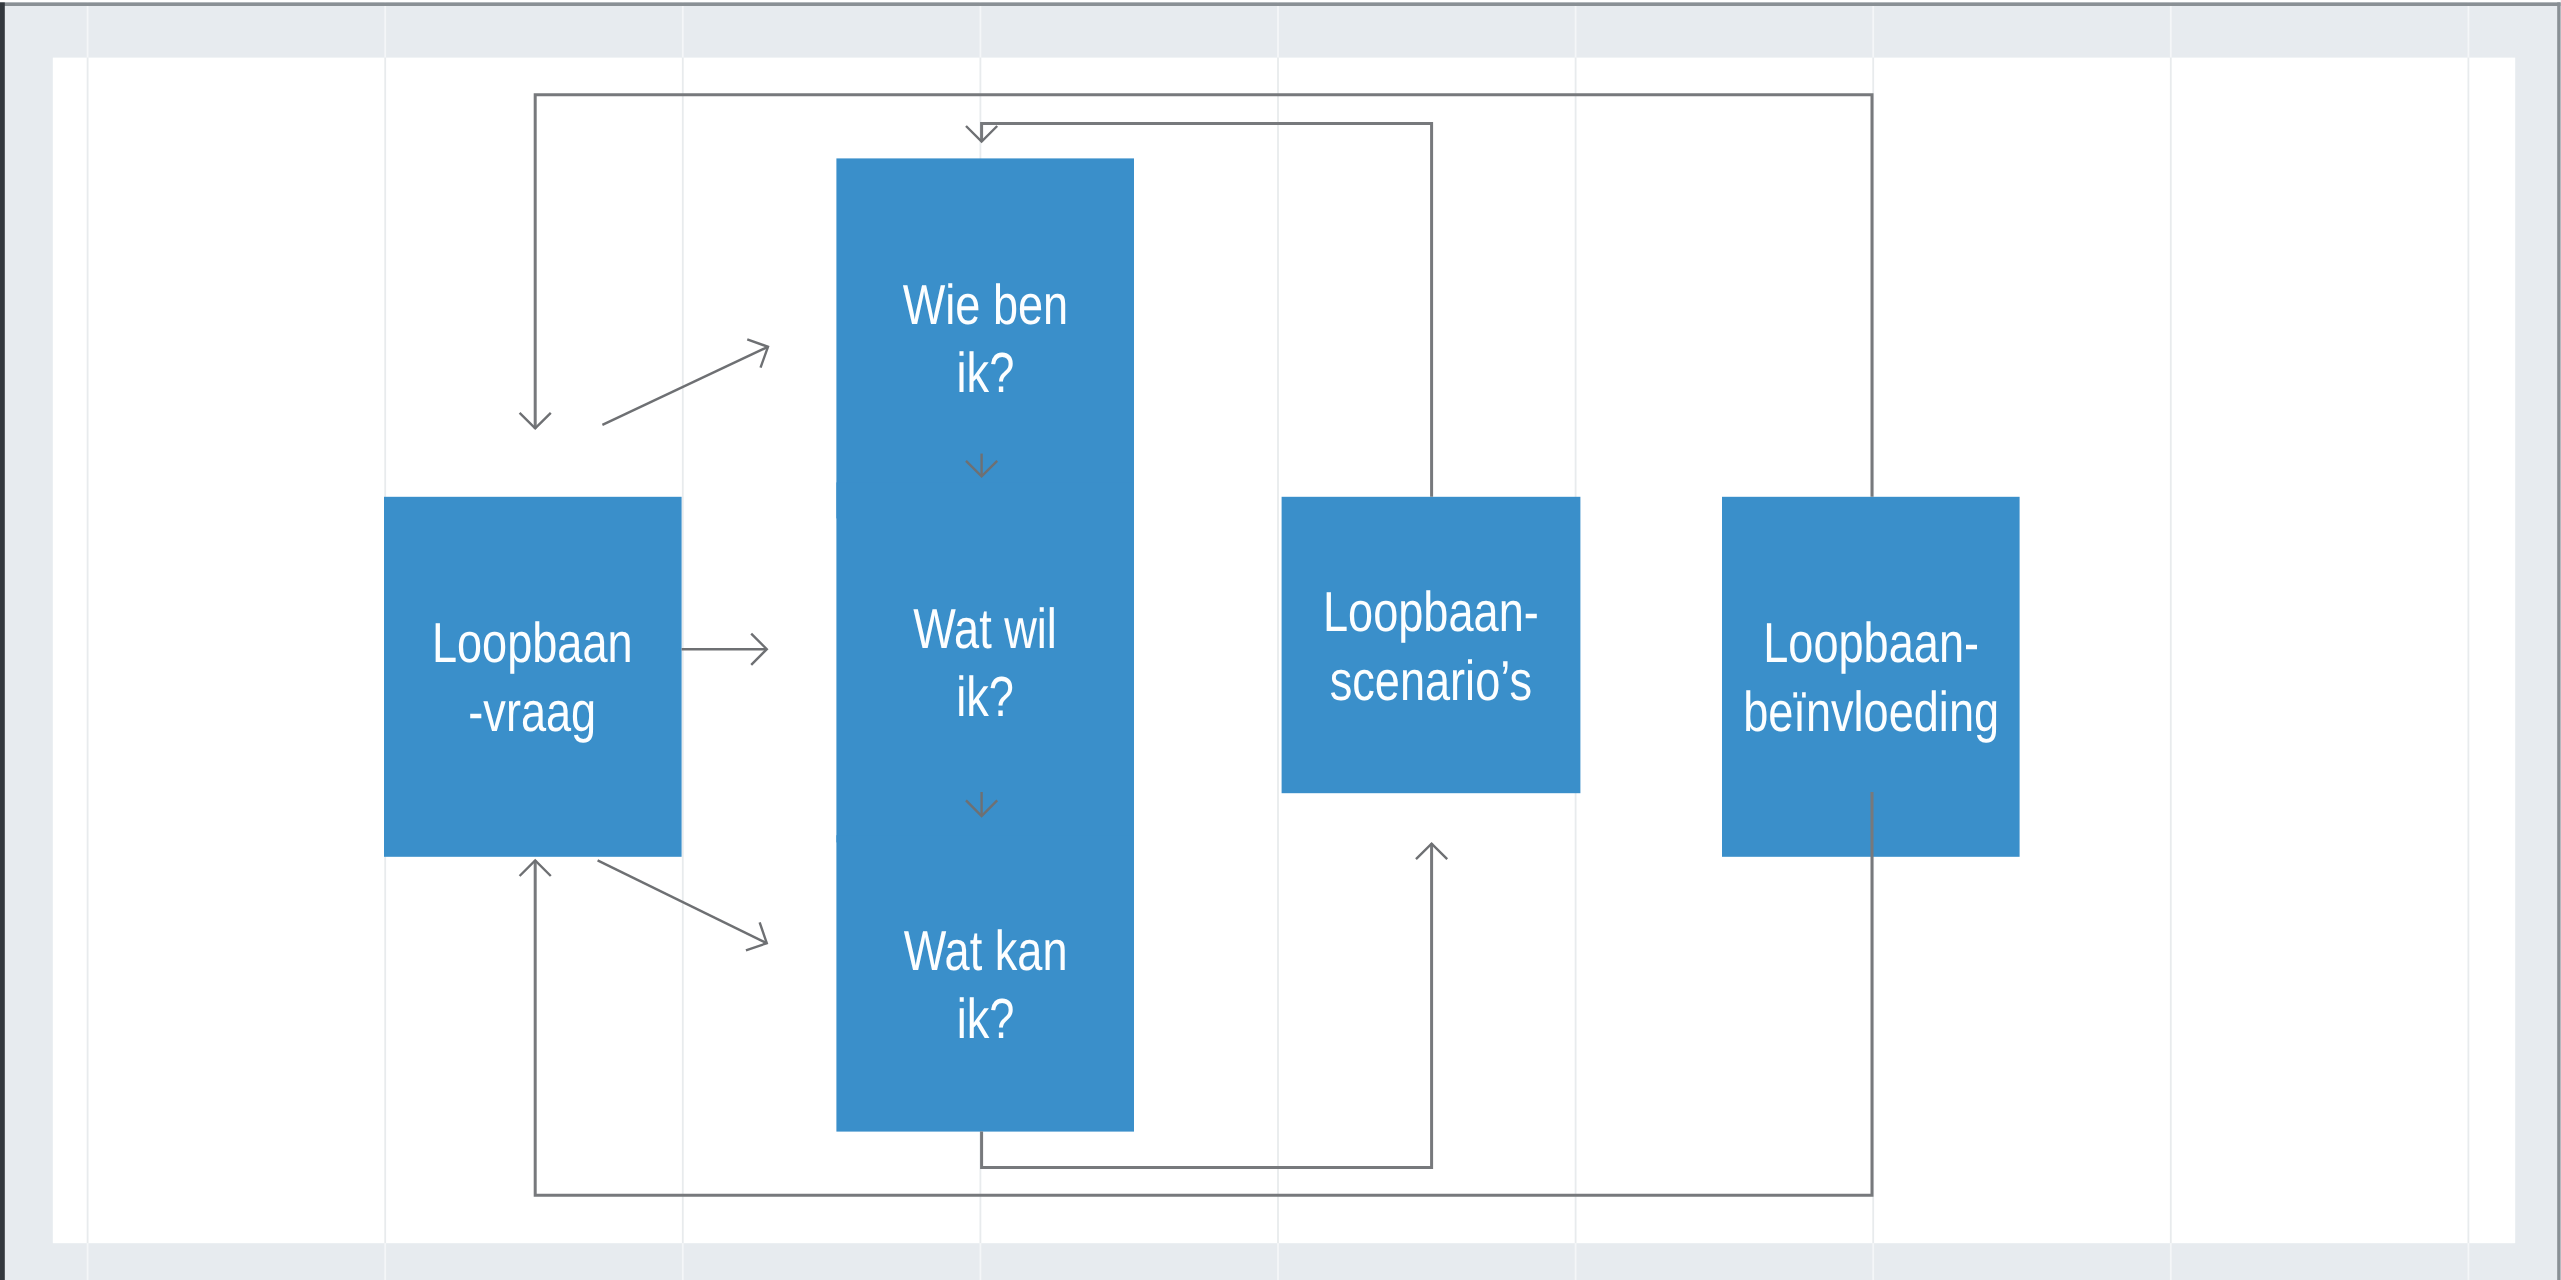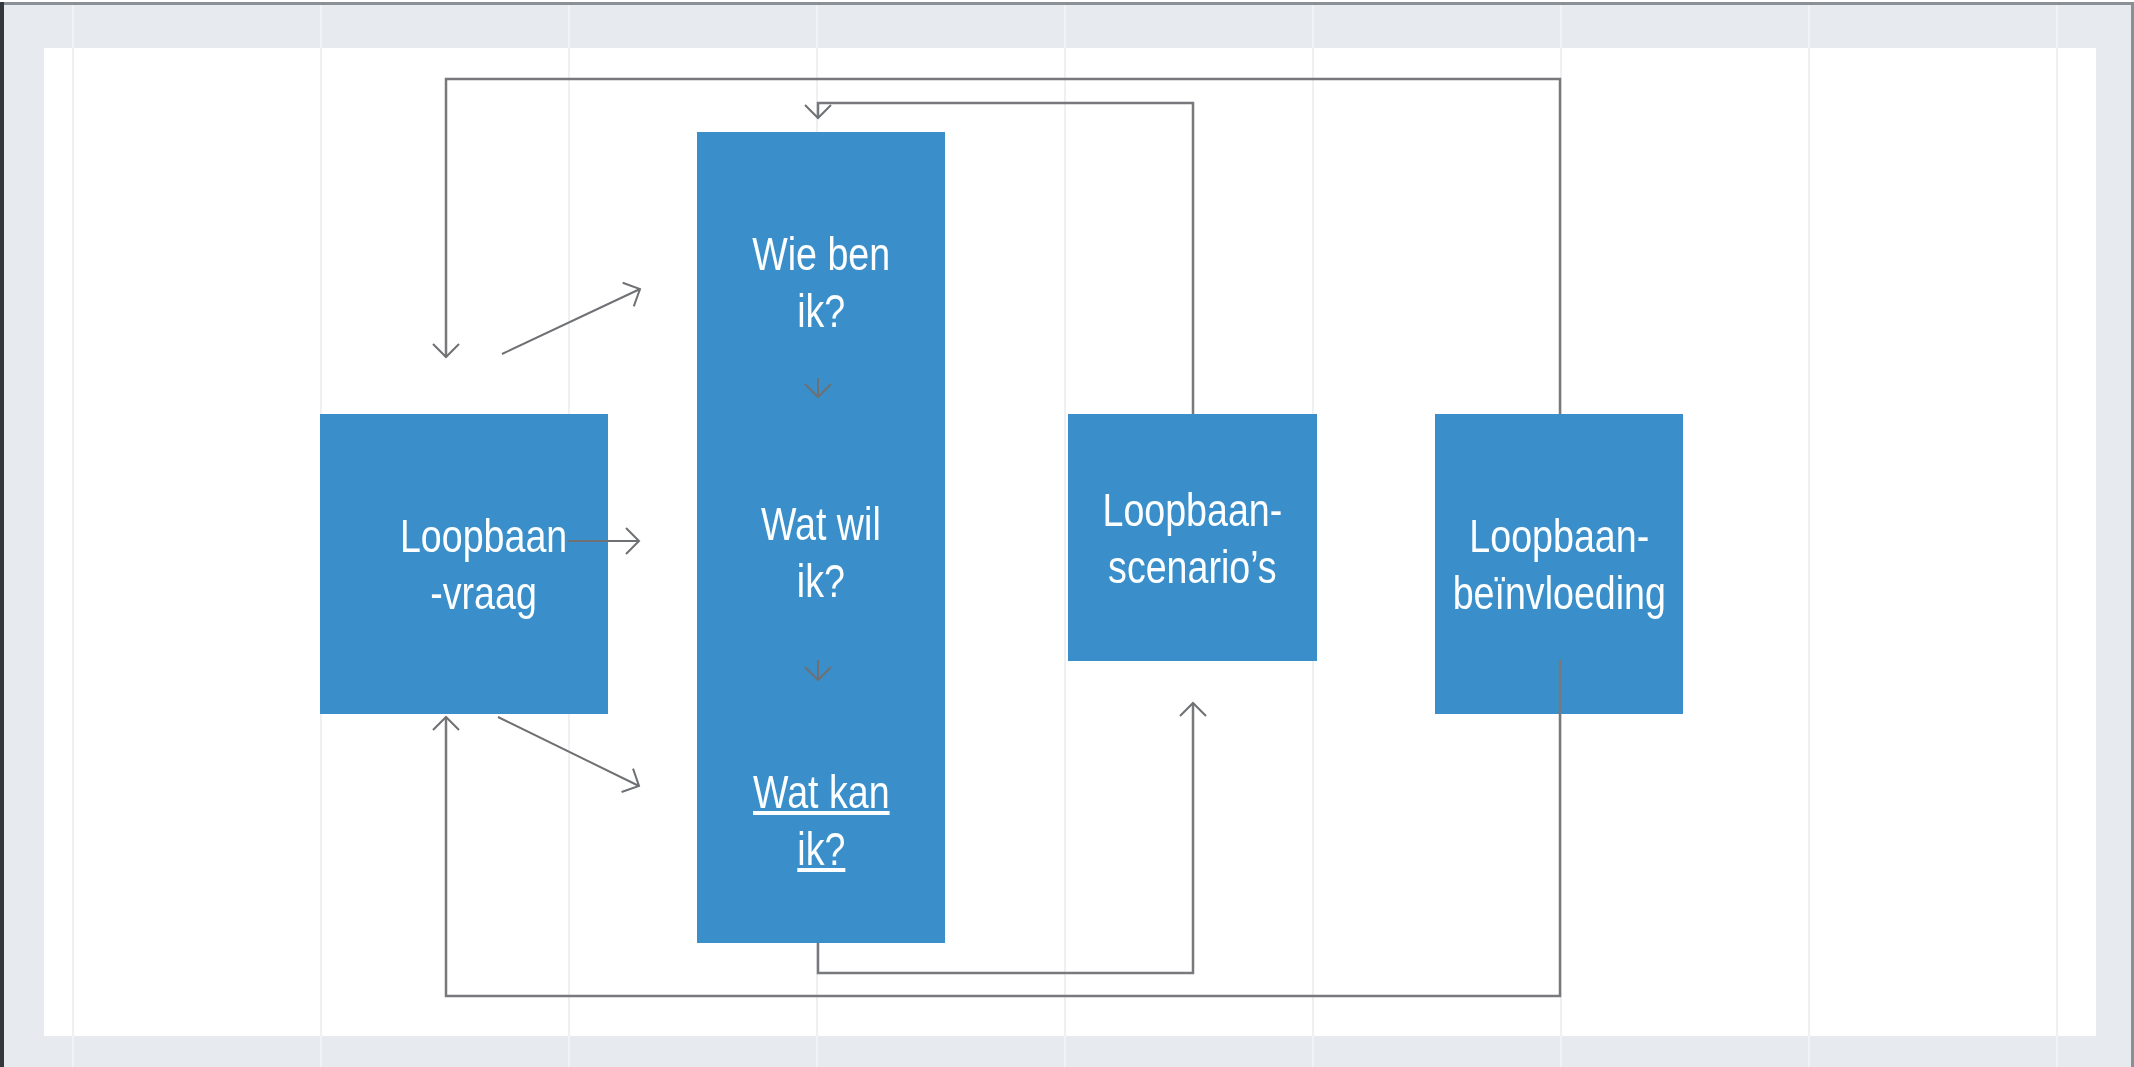--- a/index.html
+++ b/index.html
@@ -29,25 +29,25 @@
     color:var(--box-text,#FCFEFF);
     display:flex;align-items:center;justify-content:center;
     text-align:center;z-index:2;
   }
   .box .label{
     font-size:47px;line-height:57px;font-weight:400;
     transform:scaleX(0.80);transform-origin:50% 50%;
     white-space:nowrap;
   }
   #box-wie-ben-ik{left:697px;top:132px;}
-  #box-loopbaan-vraag{left:320px;top:414px;padding-left:40px;}
+  #box-loopbaan-vraag{left:320px;top:414px;}
   #box-wat-wil-ik{left:697px;top:402px;}
   #box-loopbaan-scenarios{left:1068px;top:414px;width:249px;height:247px;}
   #box-loopbaan-beinvloeding{left:1435px;top:414px;}
-  #box-wat-kan-ik{left:697px;top:696px;height:247px;text-decoration:underline;}
+  #box-wat-kan-ik{left:697px;top:696px;height:247px;}
 </style>
 </head>
 <body>
 
 <div class="stage">
 
   <div class="canvas"></div>
 
   <svg id="grid-svg" class="layer" viewBox="0 0 2134 1067" xmlns="http://www.w3.org/2000/svg">
       <line x1="73" x2="73" y1="0" y2="48" class="grid-band"></line>

